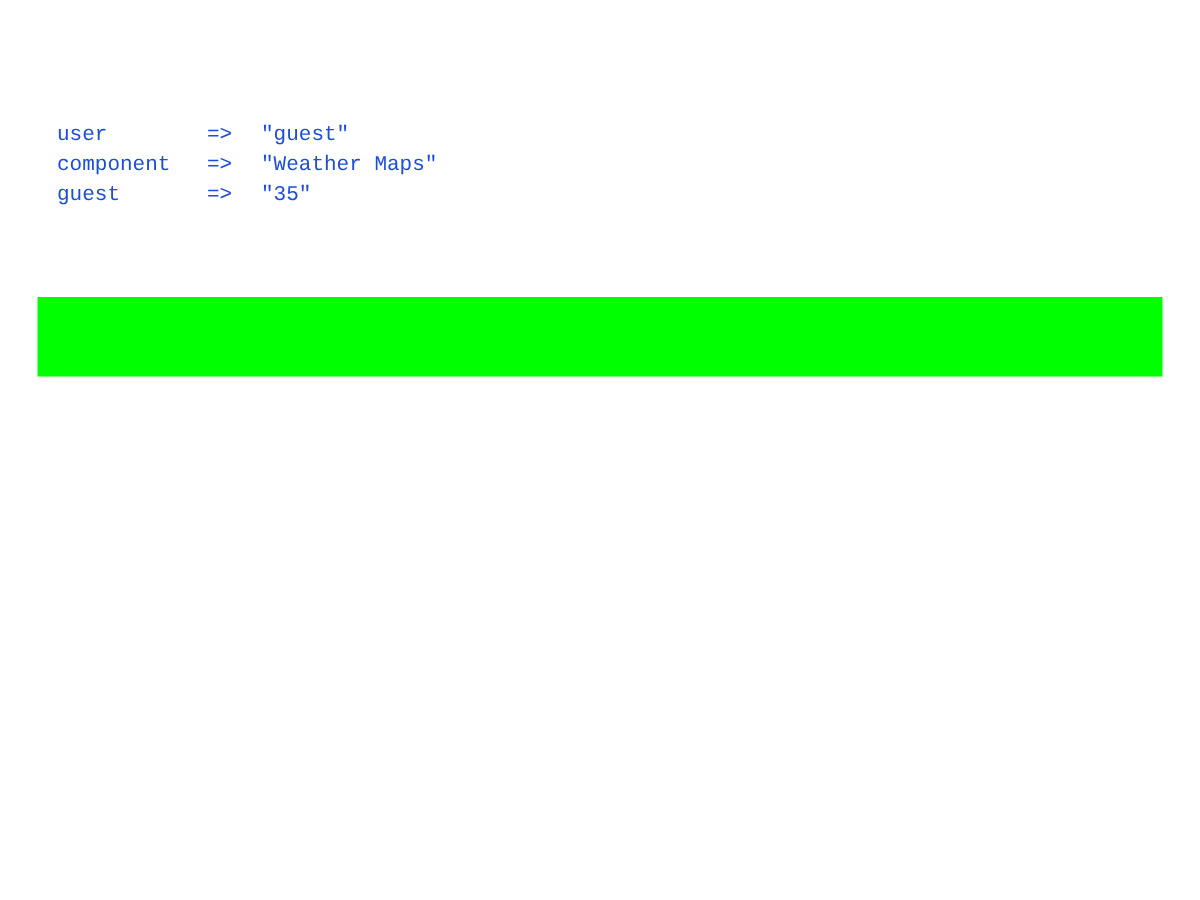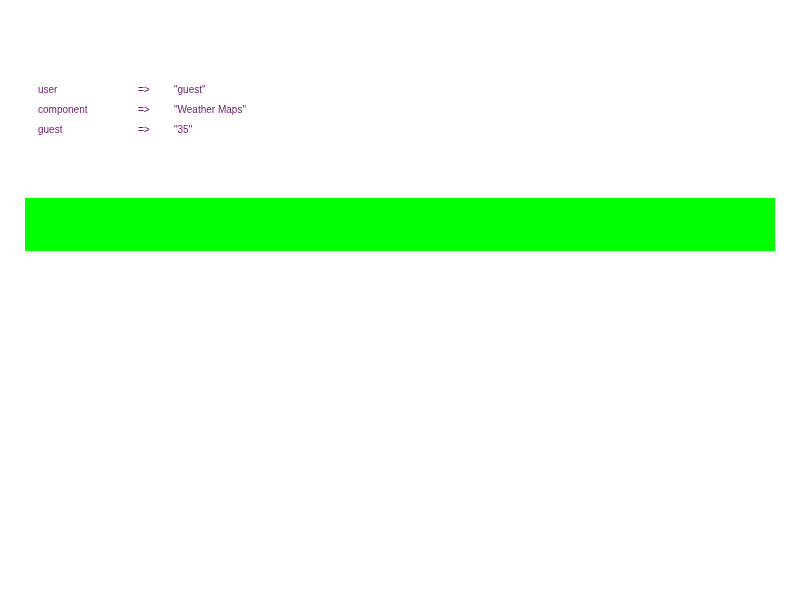--- a/index.html
+++ b/index.html
@@ -51,23 +51,23 @@
     top: 80px;
     width: 720px;
   }
   .params table {
     border-collapse: collapse;
   }
   .params td {
     padding: 0;
     line-height: 20.2px;
     white-space: pre;
-    font-family: Liberation Sans, sans-serif;
-    font-size: 10px;
-    color: #701a75;
+    font-family: Liberation Mono, monospace;
+    font-size: 14px;
+    color: #1d4ed8;
     vertical-align: top;
   }
   .params td.key { width: 100px; }
   .params td.arrow { width: 36px; }
   .params td.val { }
   .footer {
     position: absolute;
     left: 38px;
     top: 249px;
     width: 734px;

